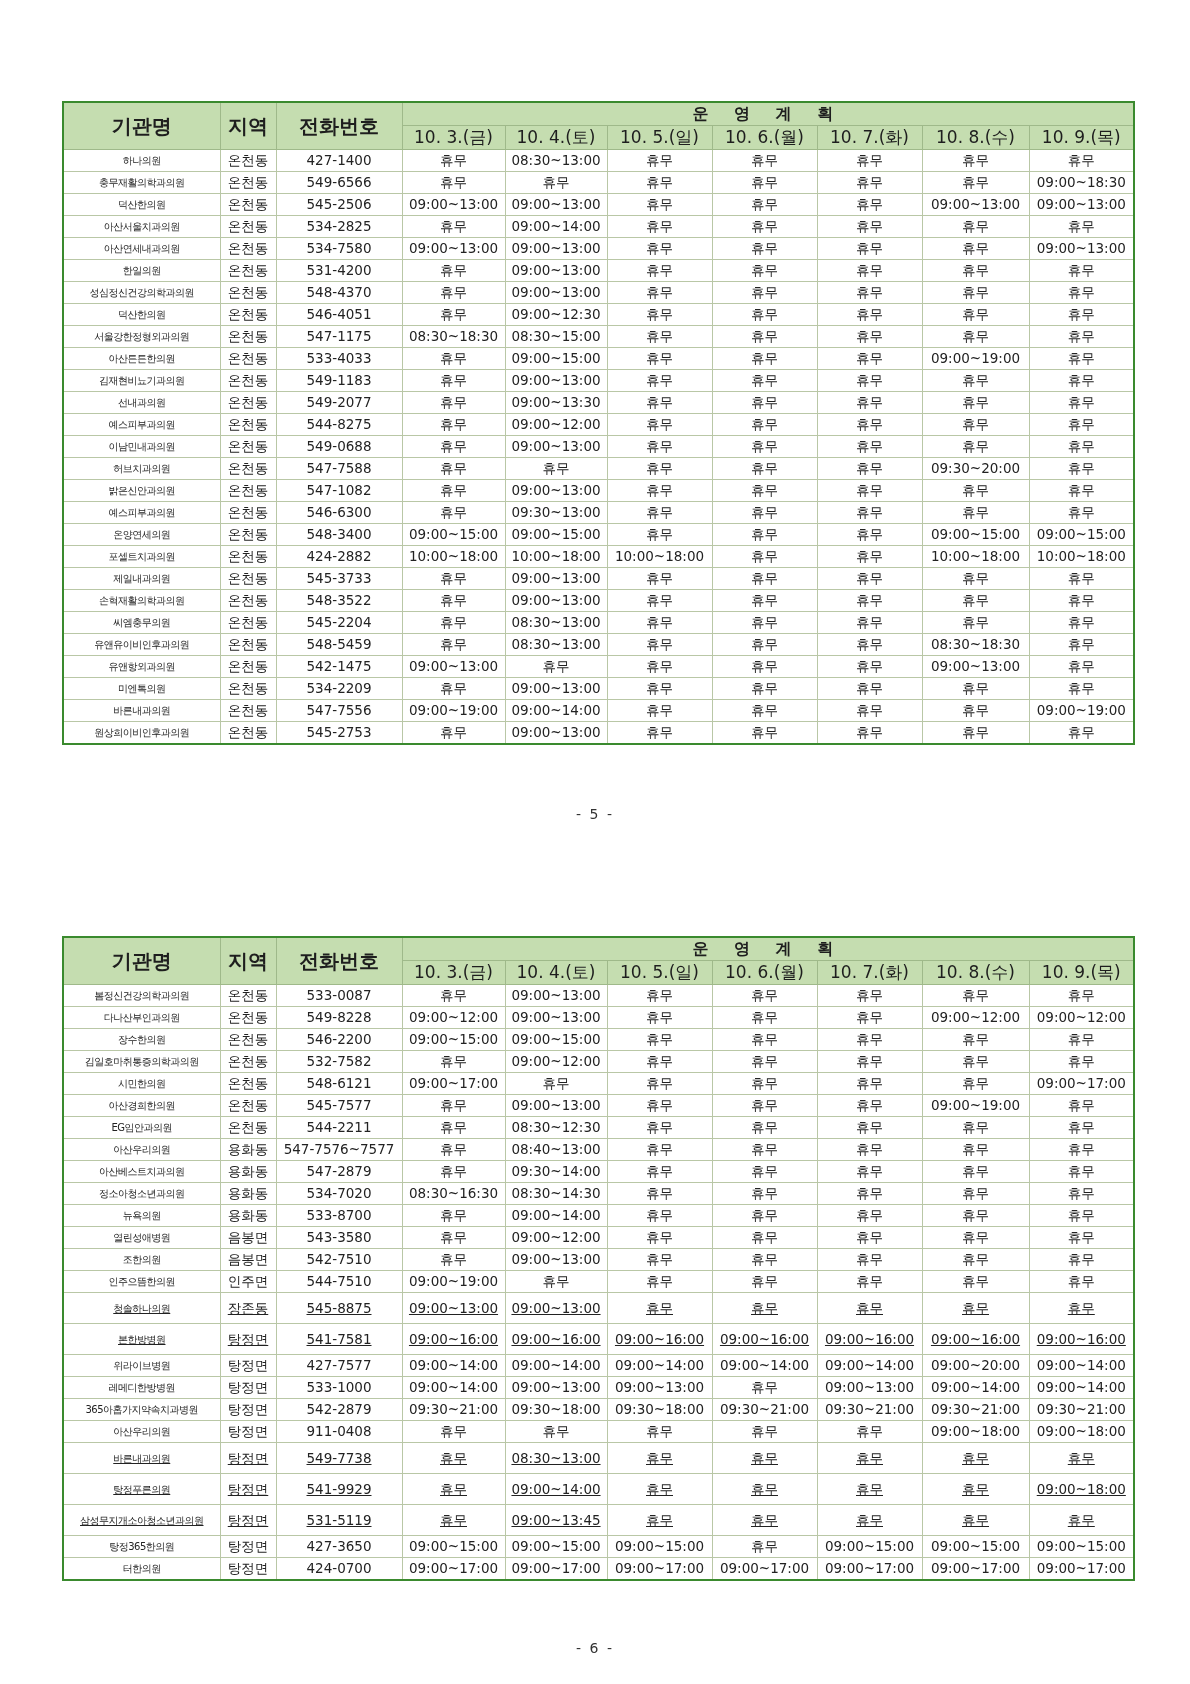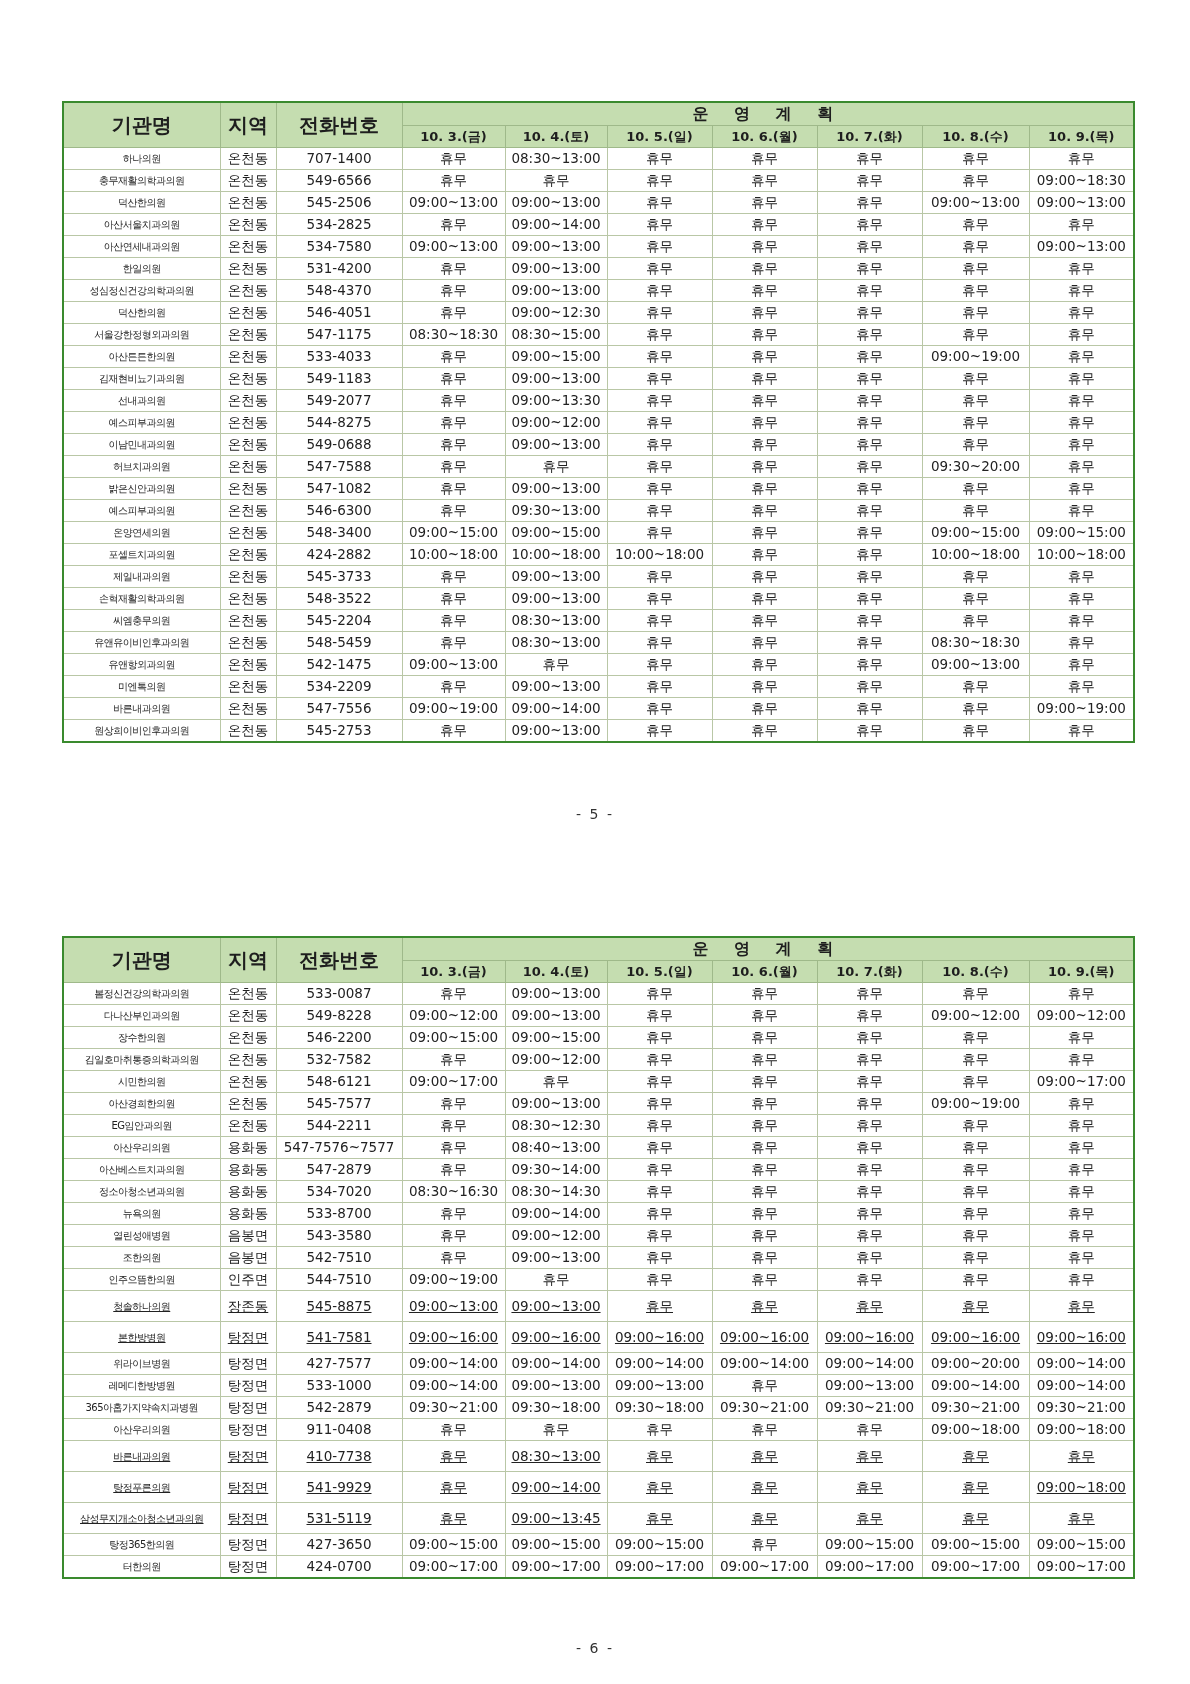--- a/index.html
+++ b/index.html
@@ -5,21 +5,21 @@
   html, body { margin:0; padding:0; background:#ffffff; }
   body { width:1190px; height:1684px; position:relative; overflow:hidden;
          font-family:"DejaVu Sans","Liberation Sans",sans-serif; color:#222; }
   .page { position:absolute; left:0; width:1190px; }
   table.sched { position:absolute; left:62px; width:1071px; border-collapse:collapse; table-layout:fixed;
                 border:2px solid #3a8a2e; }
   table.sched th, table.sched td { border:1px solid #b9c7a6; text-align:center; padding:0; white-space:nowrap; overflow:hidden; }
   table.sched th { background:#c5ddb0; font-weight:bold; color:#1e1e1e; border-color:#9fb98a; }
   table.sched th.big { font-size:20px; }
   table.sched th.plan { font-size:16px; letter-spacing:10px; height:22px; }
-  table.sched th.date { font-size:13px; font-weight:bold; height:21px; }
+  table.sched th.date { font-size:17px; font-weight:normal; height:21px; }
   table.sched td { font-size:13.5px; height:21px; line-height:21px; }
   table.sched td.name { font-size:10px; letter-spacing:-0.5px; }
   table.sched td.wrap { white-space:normal; line-height:15px; }
   table.sched tr.tall td { height:30px;text-decoration:underline; }
   .pagenum { position:absolute; width:1190px; text-align:center; font-size:14px; color:#333; letter-spacing:2px; }
 </style>
 </head>
 <body>
 
 <div class="page">
@@ -50,21 +50,21 @@
         <th class="date">10. 6.(월)</th>
         <th class="date">10. 7.(화)</th>
         <th class="date">10. 8.(수)</th>
         <th class="date">10. 9.(목)</th>
       </tr>
     </thead>
     <tbody id="t5body">
         <tr>
           <td class="name">하나의원</td>
           <td>온천동</td>
-          <td>707-1400</td>
+          <td>427-1400</td>
           <td>휴무</td>
           <td>08:30~13:00</td>
           <td>휴무</td>
           <td>휴무</td>
           <td>휴무</td>
           <td>휴무</td>
           <td>휴무</td>
         </tr>
         <tr>
           <td class="name">충무재활의학과의원</td>
@@ -651,21 +651,21 @@
           <td>휴무</td>
           <td>휴무</td>
           <td>휴무</td>
           <td>휴무</td>
           <td>09:00~18:00</td>
           <td>09:00~18:00</td>
         </tr>
         <tr class="tall">
           <td class="name">바른내과의원</td>
           <td>탕정면</td>
-          <td>410-7738</td>
+          <td>549-7738</td>
           <td>휴무</td>
           <td>08:30~13:00</td>
           <td>휴무</td>
           <td>휴무</td>
           <td>휴무</td>
           <td>휴무</td>
           <td>휴무</td>
         </tr>
         <tr class="tall">
           <td class="name">탕정푸른의원</td>

